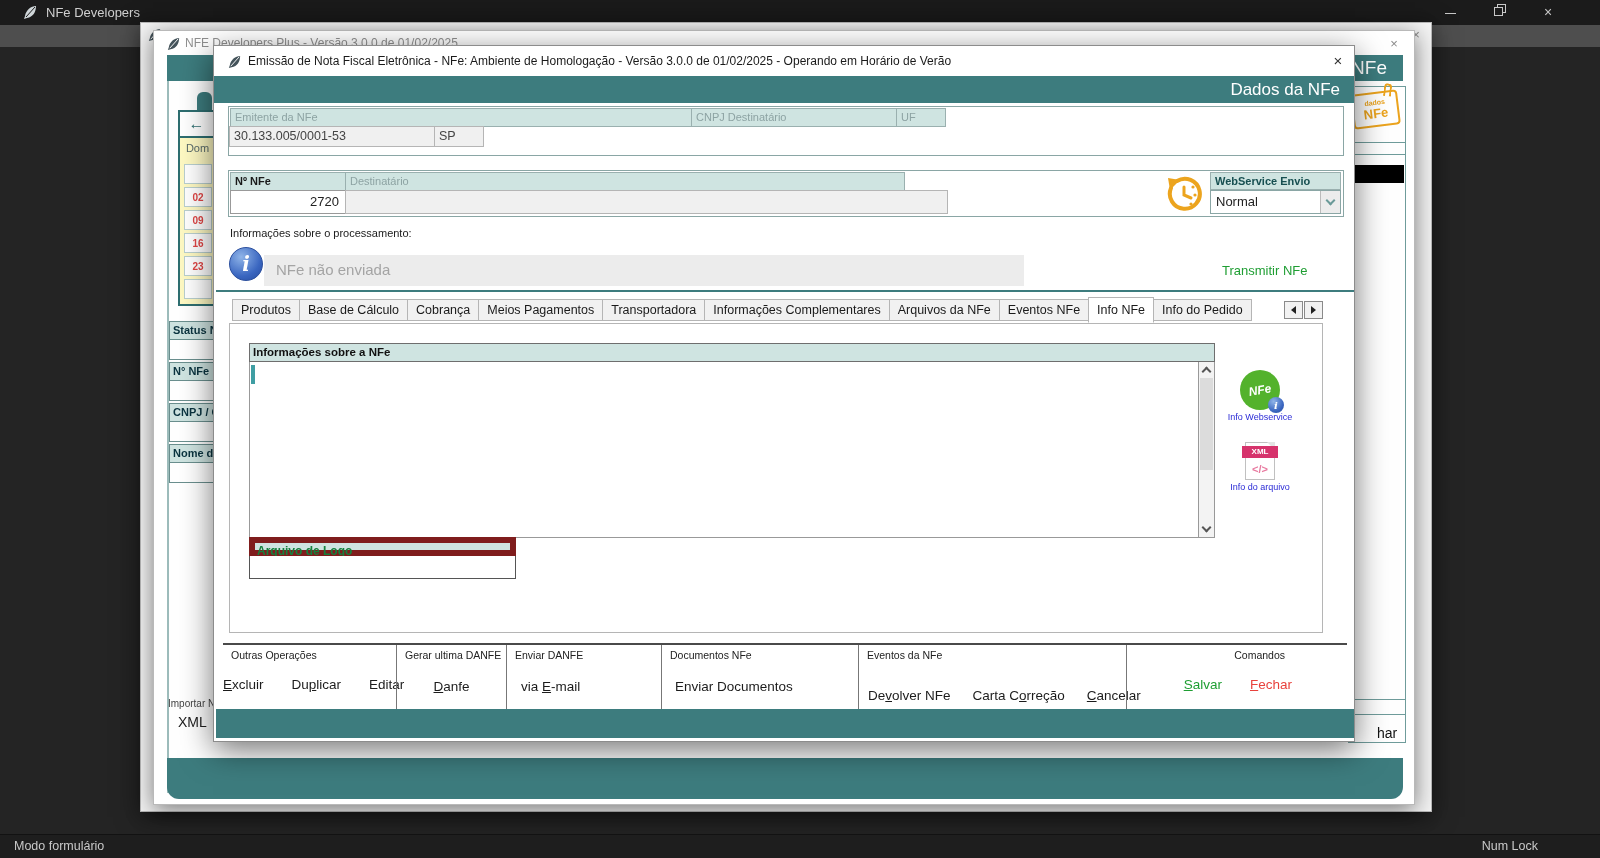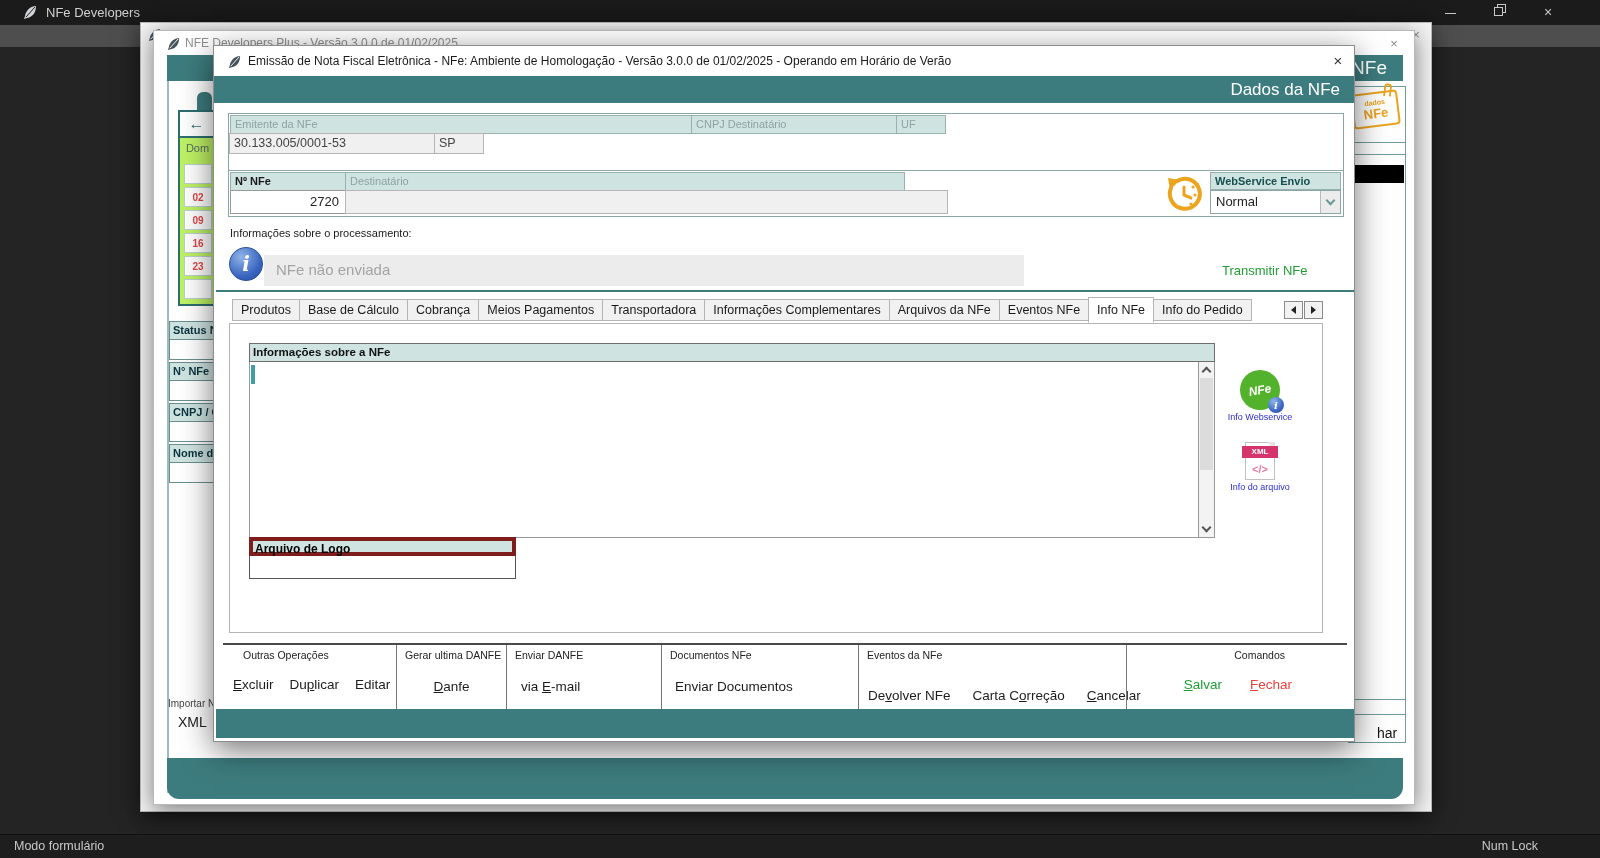--- a/index.html
+++ b/index.html
@@ -96,21 +96,21 @@
 
   <div class="a teal" style="left:13px;top:24px;width:1236px;height:26px">
     <span class="a" style="right:16px;top:0;line-height:26px;font-size:19px;color:#fff">e NFe</span>
   </div>
   <div class="a" style="left:13px;top:50px;width:2px;height:712px;background:#9dbcbb"></div>
 
   <div class="a teal" style="left:43px;top:61px;width:15px;height:20px;border-radius:6px 6px 0 0"></div>
   <div class="a ctr" style="left:24px;top:79px;width:37px;height:28px;border:2px solid var(--teal_dark);background:#fff">
     <span style="color:var(--teal_dark);font-weight:bold;font-size:16px">←</span>
   </div>
-  <div class="a" style="left:24px;top:107px;width:37px;height:168px;border-left:2px solid var(--teal_dark);border-bottom:2px solid var(--teal_dark);background:#bef264">
+  <div class="a" style="left:24px;top:107px;width:37px;height:168px;border-left:2px solid var(--teal_dark);border-bottom:2px solid var(--teal_dark);background:#fef9c3">
     <div style="text-align:center;font-size:11px;color:#5a6b6b;line-height:20px">Dom</div>
     <div class="calcell" style="left:4px;top:26px"></div>
     <div class="calcell" style="left:4px;top:49px">02</div>
     <div class="calcell" style="left:4px;top:72px">09</div>
     <div class="calcell" style="left:4px;top:95px">16</div>
     <div class="calcell" style="left:4px;top:118px">23</div>
     <div class="calcell" style="left:4px;top:141px"></div>
   </div>
 
   <div class="a" style="left:15px;top:290px;width:46px">
@@ -155,21 +155,21 @@
       <path d="M14 2 C9 2 4 6 3 12 L2 15 L5 14 C11 13 14 8 14 2 Z" fill="#44535a"></path>
       <path d="M13 3 L4 13" stroke="#fff" stroke-width="1"></path>
     </svg>
   <div class="mtitle">Emissão de Nota Fiscal Eletrônica - NFe: Ambiente de Homologação - Versão 3.0.0 de 01/02/2025 - Operando em Horário de Verão</div>
   <div class="a" style="left:1114px;top:5px;width:20px;height:20px;text-align:center;line-height:20px;font-size:15px;color:#333">×</div>
 
   <div id="mband" class="a teal">
     <span>Dados da NFe</span>
   </div>
 
-  <div class="grp" style="left:14px;top:67px;width:1116px;height:60px">
+  <div class="grp" style="left:14px;top:60px;width:1116px;height:50px">
     <div class="a" style="left:1px;top:1px;display:flex">
       <div class="hdrcell graytxt" style="width:462px;height:19px">Emitente da NFe</div>
       <div class="hdrcell graytxt" style="width:206px;height:19px;margin-left:-1px">CNPJ Destinatário</div>
       <div class="hdrcell graytxt" style="width:50px;height:19px;margin-left:-1px">UF</div>
     </div>
     <div class="a" style="left:1px;top:19px;display:flex">
       <div class="valcell" style="width:206px;height:21px;margin-left:-1px">30.133.005/0001-53</div>
       <div class="valcell" style="width:50px;height:21px;margin-left:-1px">SP</div>
     </div>
   </div>
@@ -252,28 +252,28 @@
     </div>
     <div class="a" style="left:994px;top:118px;width:72px;text-align:center">
       <div style="position:relative;width:30px;height:38px;margin:0 auto;background:#fff;border:1px solid #c0c0c0">
         <div style="position:absolute;right:-1px;top:-1px;width:0;height:0;border-left:8px solid transparent;border-top:8px solid #e4e4e4"></div>
         <div style="position:absolute;left:-4px;right:-4px;top:3px;height:12px;background:var(--xml_pink);color:#fff;font-size:8px;font-weight:bold;line-height:12px">XML</div>
         <div style="position:absolute;left:0;right:0;bottom:4px;color:#e87aa0;font-weight:bold;font-size:11px">&lt;/&gt;</div>
       </div>
       <div class="bluelbl">Info do arquivo</div>
     </div>
 
-    <div class="a" style="left:19px;top:213px;width:267px;height:19px;background:var(--header_bg);border:4px solid #7f1d1d;font-size:12px;font-weight:bold;color:#000000;line-height:17px;padding-left:2px">Arquivo de Logo</div>
+    <div class="a" style="left:19px;top:213px;width:267px;height:19px;background:var(--header_bg);border:6px solid #7f1d1d;font-size:12px;font-weight:bold;color:#15803d;line-height:17px;padding-left:2px">Arquivo de Logo</div>
     <div class="a" style="left:19px;top:232px;width:267px;height:23px;background:#fff;border:1px solid #555;border-top:none;font-size:12px;line-height:22px;padding-left:3px"></div>
   </div>
 
   <div class="a" style="left:9px;top:597px;width:1124px;height:66px;border-top:2px solid #4a4a4a">
     <div class="a" style="left:0;top:0;width:173px;height:66px">
-      <div class="sect-title" style="margin:4px 0 0 20px">Outras Operações</div>
-      <div style="position:absolute;top:32px;left:10px;display:flex;gap:16px">
+      <div class="sect-title" style="margin:4px 0 0 8px">Outras Operações</div>
+      <div style="position:absolute;top:32px;left:0;display:flex;gap:28px">
         <span class="alink"><u>E</u>xcluir</span>
         <span class="alink">Du<u>p</u>licar</span>
         <span class="alink">Editar</span>
       </div>
     </div>
     <div class="a" style="left:173px;top:0;width:110px;height:66px;border-left:1px solid #777">
       <div class="sect-title" style="margin:4px 0 0 8px;white-space:nowrap;overflow:hidden">Gerar ultima DANFE</div>
       <div style="position:absolute;top:32px;left:0;width:100%;text-align:center">
         <span class="alink"><u>D</u>anfe</span>
       </div>

